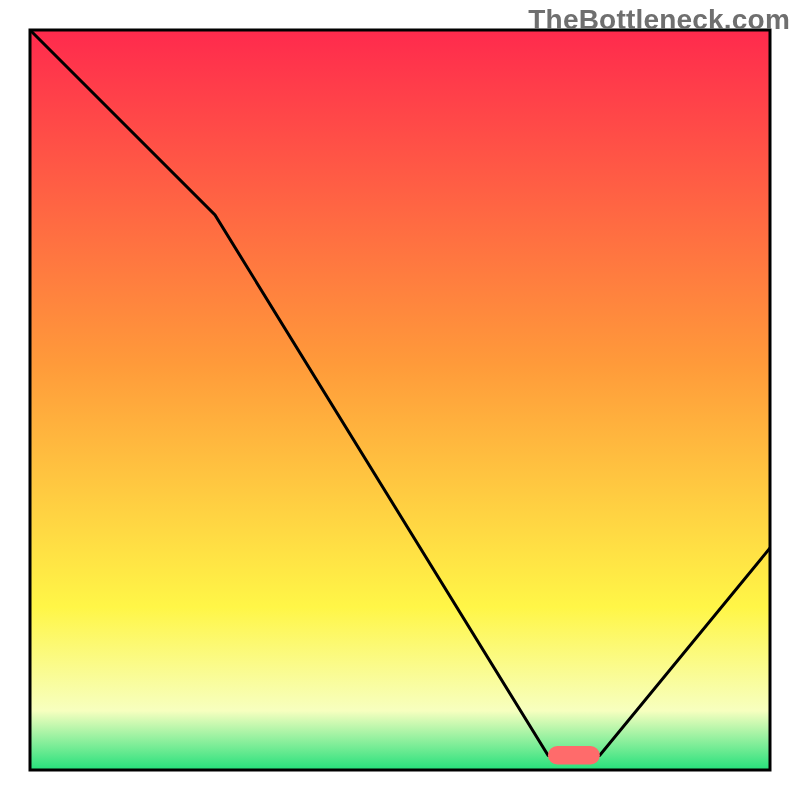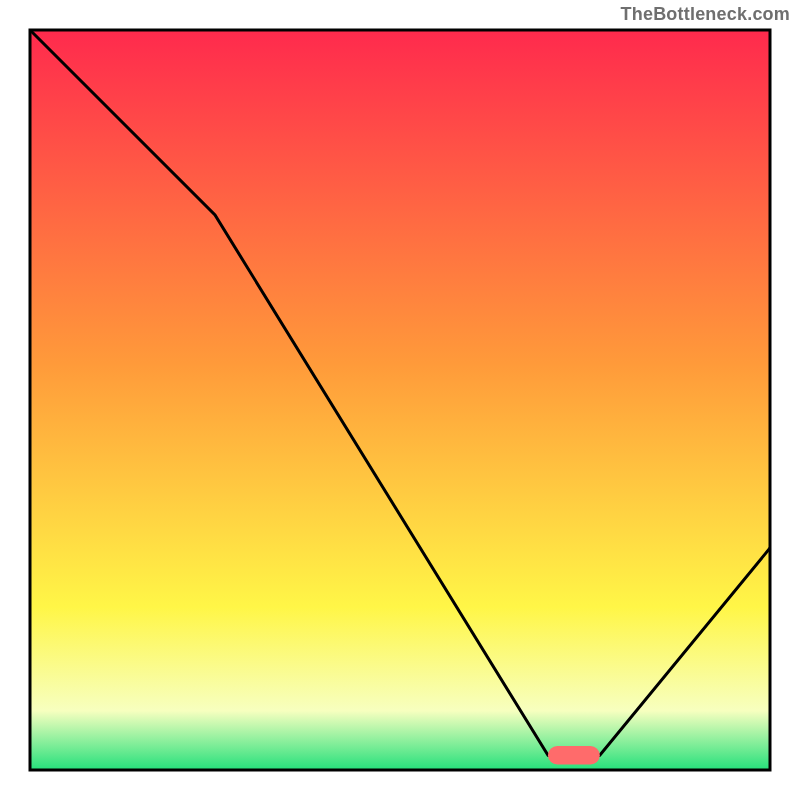--- a/index.html
+++ b/index.html
@@ -18,21 +18,21 @@
   }
   svg {
     position: absolute;
     left: 0;
     top: 0;
   }
   .watermark {
     position: absolute;
     top: 4px;
     right: 10px;
-    font-size: 18px;
+    font-size: 28px;
     font-weight: 600;
     color: #6f6f6f;
     letter-spacing: 0.2px;
   }
 </style>
 </head>
 <body>
 
 <div class="wrap">
 

